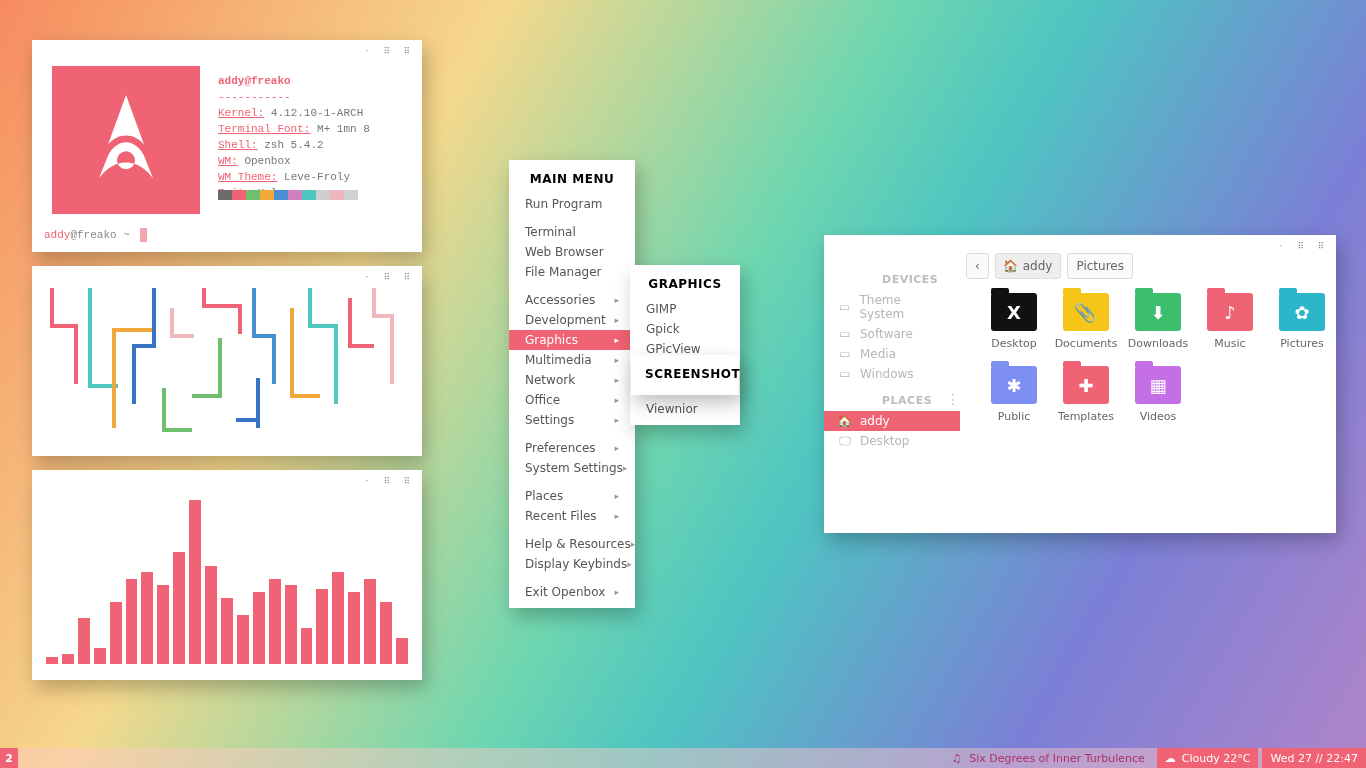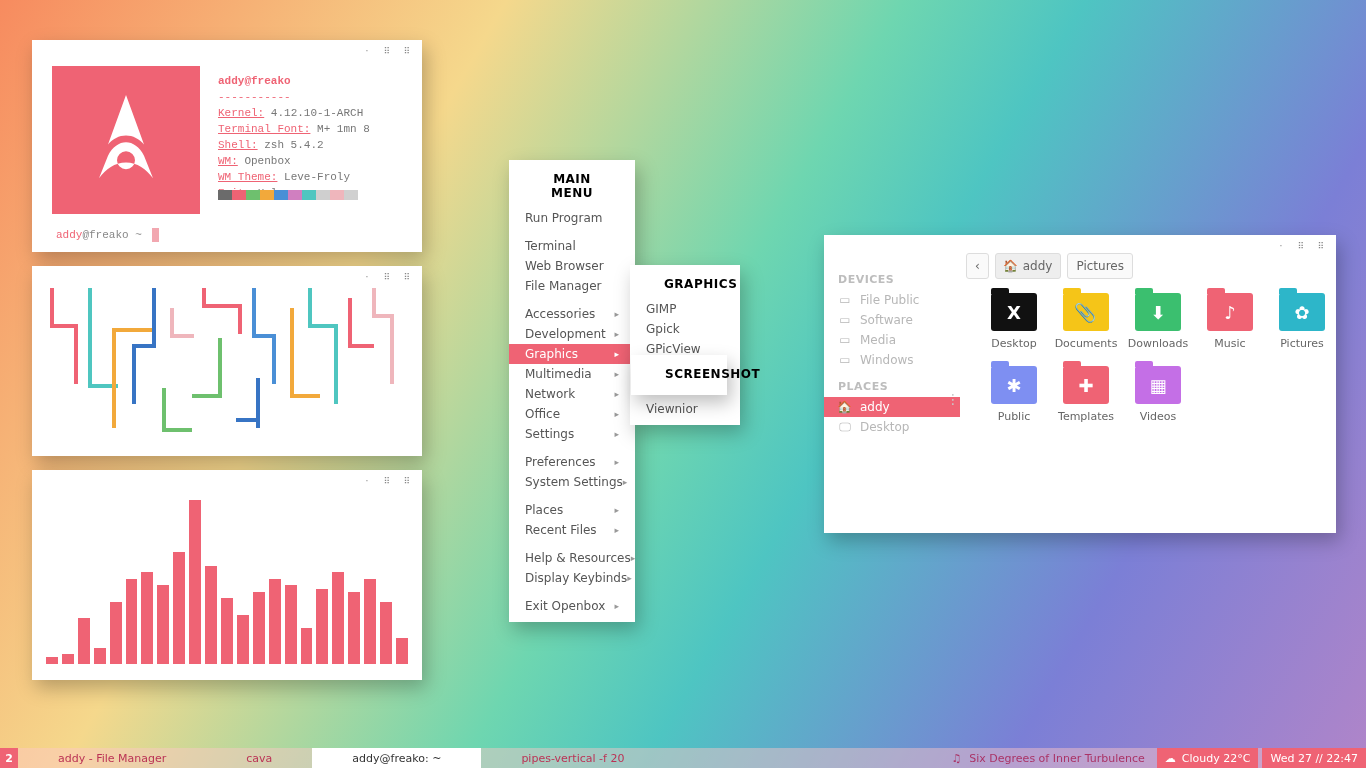--- a/index.html
+++ b/index.html
@@ -24,53 +24,53 @@
 #w-sysinfo { left: 32px; top: 40px; width: 390px; height: 212px; padding: 12px; }
 #w-sysinfo .logo-box { position: absolute; left: 20px; top: 26px; width: 148px; height: 148px; background: #ef6374; display: flex; align-items:center; justify-content:center; }
 #w-sysinfo .logo-box svg { width: 70px; height: 90px; }
 #w-sysinfo .info { position: absolute; left: 186px; top: 34px; line-height: 1.45; }
 #w-sysinfo .info .hdr { color: #ef6374; font-weight: bold; }
 #w-sysinfo .info .sep { color: #ef6374; }
 #w-sysinfo .info .lbl { color: #ef6374; text-decoration: underline; }
 #w-sysinfo .info .val { color: #777; }
 #w-sysinfo .swatches { position: absolute; left: 186px; top: 150px; display: flex; }
 #w-sysinfo .swatches div { width: 14px; height: 10px; }
-#w-sysinfo .prompt { position: absolute; left: 24px; bottom: 10px; }
+#w-sysinfo .prompt { position: absolute; left: 12px; bottom: 10px; }
 #w-sysinfo .prompt .u { color: #ef6374; } #w-sysinfo .prompt .h { color:#888; }
 #w-sysinfo .cursor { display:inline-block; width: 7px; height: 14px; background:#f2a7b0; vertical-align: middle; margin-left:4px; }
 
 
 #w-pipes { left: 32px; top: 266px; width: 390px; height: 190px; }
 #w-pipes .canvas { position:absolute; inset: 22px 10px 10px 10px; overflow:hidden; }
 .pipe { position:absolute; background:#8cc; }
 
 
 #w-cava { left: 32px; top: 470px; width: 390px; height: 210px; }
 #w-cava .bars { position:absolute; left: 14px; right: 14px; bottom: 16px; top: 30px; display:flex; align-items:flex-end; gap:4px; }
 #w-cava .bars div { flex:1; background:#ef6374; }
 
 
 .menu {
   position: absolute; background:#fff; box-shadow: 4px 8px 18px rgba(0,0,0,0.25);
   font-size: 12px; padding-bottom: 6px;
 }
-.menu .title { font-weight:700; text-align:center; padding: 12px 34px 8px; font-size: 12px; letter-spacing:.5px; }
+.menu .title { font-weight:700; text-align:center; padding: 12px 14px 8px; font-size: 12px; letter-spacing:.5px; }
 .menu .mi { padding: 3px 16px; display:flex; justify-content:space-between; align-items:center; color:#555; white-space:nowrap; }
 .menu .mi.sel { background:#ef6374; color:#fff; }
 .menu .mi .arrow { font-size:9px; color:#999; }
 .menu .mi.sel .arrow { color:#fff; }
 .menu .group-gap { height: 8px; }
 #menu-main { left: 509px; top: 160px; width: 126px; }
 #menu-gfx  { left: 630px; top: 265px; width: 110px; }
-#menu-ss   { left: 631px; top: 355px; width: 96px; }
+#menu-ss   { left: 631px; top: 355px; width: 108px; }
 
 
 #w-fm { left: 824px; top: 235px; width: 512px; height: 298px; }
 #w-fm .sidebar { position:absolute; left:0; top:24px; bottom:0; width:136px; padding-top:4px; font-size:12px; }
-#w-fm .sec-label { color:#bdbdbd; font-weight:700; font-size:11px; padding: 10px 14px 4px; letter-spacing:.5px; }
+#w-fm .sec-label { color:#bdbdbd; font-weight:700; font-size:11px; padding: 10px 14px 4px; letter-spacing:.5px;margin-left:44px; }
 #w-fm .place { display:flex; align-items:center; gap:8px; padding:3px 14px; color:#b7b7b7; }
 #w-fm .place.active { background:#ef6374; color:#fff; }
 #w-fm .place .pi { width:14px; display:inline-flex; justify-content:center; }
 #w-fm .dots { position:absolute; left: 122px; top: 138px; color:#c8c8c8; font-size:14px; line-height:4px; }
 #w-fm .toolbar { position:absolute; left: 142px; top: 18px; display:flex; gap:6px; align-items:center; }
 #w-fm .tbtn { height:26px; border:1px solid #ddd; border-radius:3px; background:#fafafa; display:flex; align-items:center; padding:0 8px; color:#666; font-size:12px; }
 #w-fm .tbtn.home { background:#eee; }
 #w-fm .grid { position:absolute; left: 156px; top: 58px; display:grid; grid-template-columns: repeat(5, 68px); gap: 16px 4px; }
 #w-fm .folder { width:68px; text-align:center; font-size:11px; color:#666; }
 #w-fm .folder .ficon { width:46px; height:38px; margin: 0 auto 6px; border-radius:3px; position:relative; }
@@ -320,21 +320,21 @@
   <div class="win-controls">
     <span class="winbtn">·</span>
     <span class="winbtn">⠿</span>
     <span class="winbtn">⠿</span>
   </div>
   <div class="sidebar">
     <div class="sec-label">DEVICES</div>
     <div id="fm-devices">
         <div class="place">
           <span class="pi">▭</span>
-          <span>File Public</span>
+          <span>Theme System</span>
         </div>
         <div class="place">
           <span class="pi">▭</span>
           <span>Software</span>
         </div>
         <div class="place">
           <span class="pi">▭</span>
           <span>Media</span>
         </div>
         <div class="place">
@@ -410,26 +410,20 @@
         <div class="ficon" style="background:#c46fe6">
           <span class="glyph">▦</span>
         </div>
         <div>Videos</div>
       </div>
     </div>
 </div>
 
 <div id="taskbar">
   <div class="ws">2</div>
-  <div id="tb-tasks" style="display:flex;">
-      <div class="task">addy - File Manager</div>
-      <div class="task">cava</div>
-      <div class="task active">addy@freako: ~</div>
-      <div class="task">pipes-vertical -f 20</div>
-    </div>
   <div class="spacer"></div>
   <div class="tray">
     <div class="seg">
       <span style="margin-right:8px;">♫</span>
       <span>Six Degrees of Inner Turbulence</span>
     </div>
     <div class="seg weather">
       <span style="margin-right:6px;">☁</span>
       <span>Cloudy 22°C</span>
     </div>

